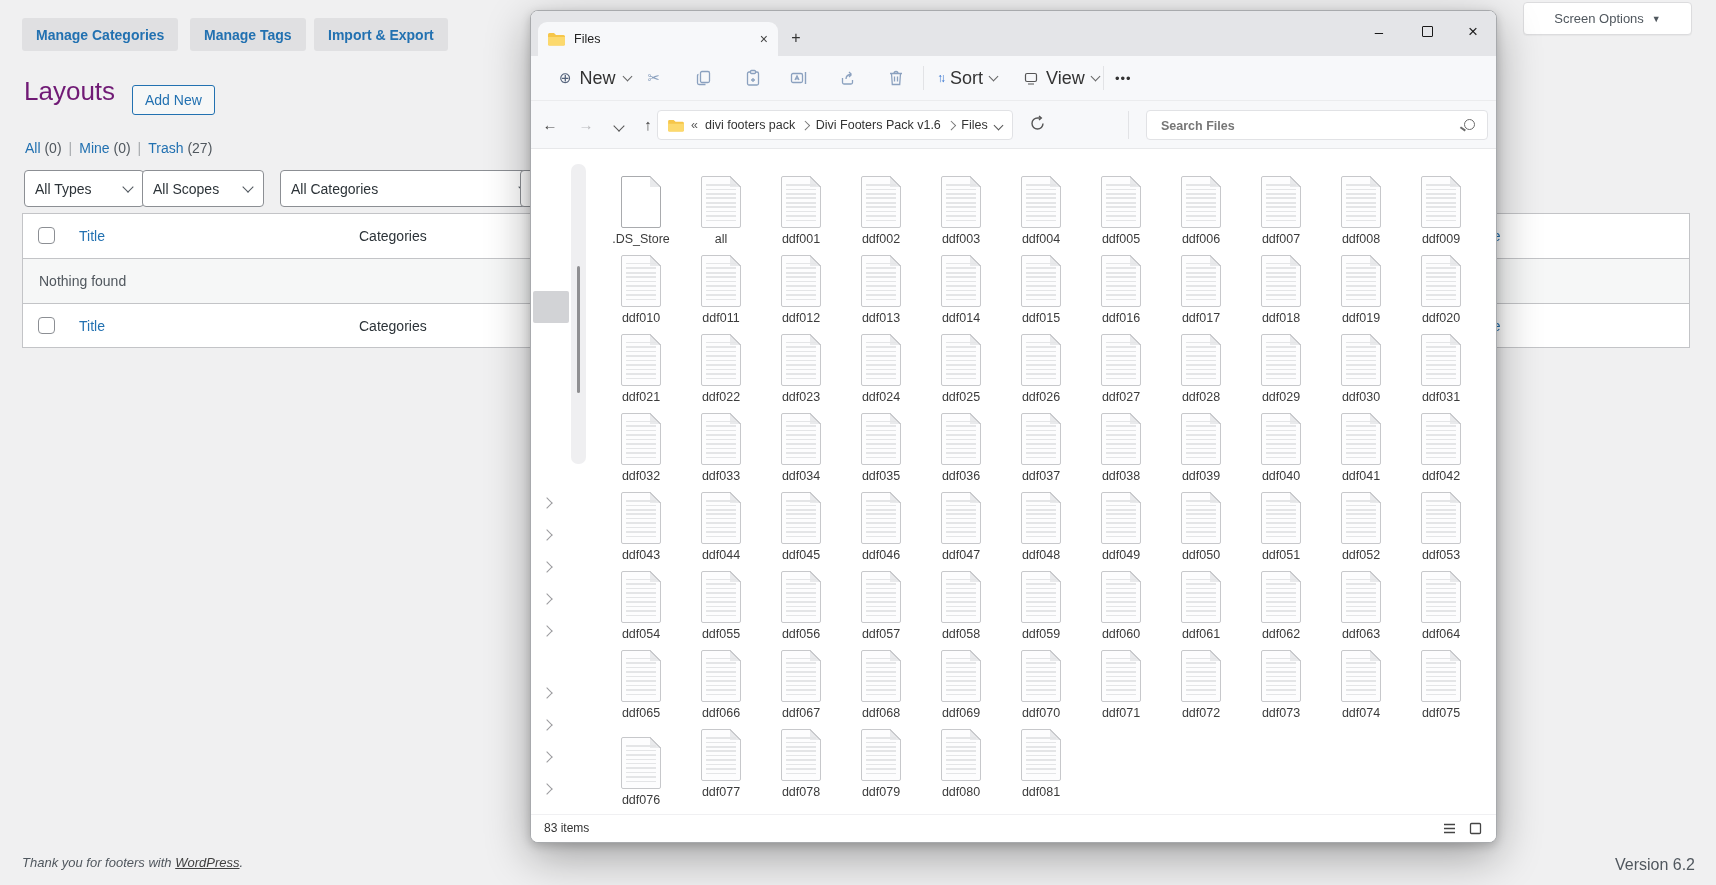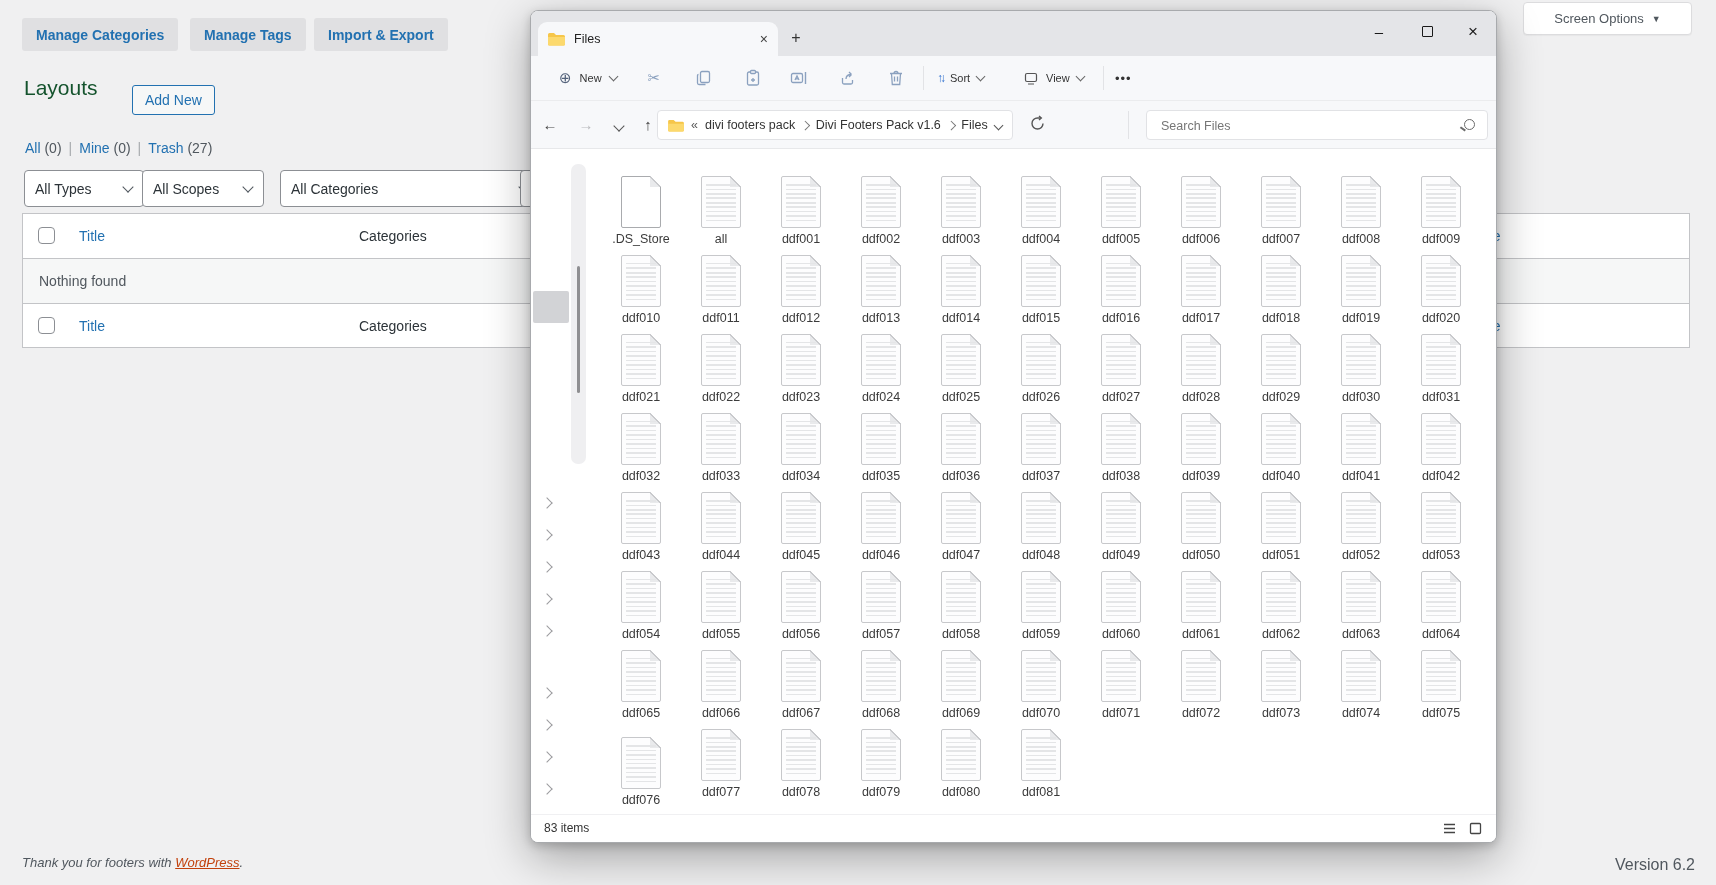--- a/index.html
+++ b/index.html
@@ -3,21 +3,21 @@
 <meta charset="utf-8">
 <style>
   html,body{margin:0;padding:0;}
   body{width:1716px;height:885px;overflow:hidden;background:#f0f0f1;
        font-family:"Liberation Sans","DejaVu Sans",sans-serif;position:relative;}
 
   
   .wp-gray-btn{position:absolute;top:18px;height:33px;background:#e0e0e2;color:#2271b1;
     font-weight:700;font-size:14px;border:none;border-radius:3px;padding:0 14px;cursor:pointer;
     font-family:inherit;display:flex;align-items:center;}
-  .wp-title{position:absolute;left:24px;top:76px;font-size:21px;font-weight:400;color:#14532d;margin:0;}
+  .wp-title{position:absolute;left:24px;top:76px;font-size:26px;font-weight:400;color:#701a75;margin:0;}
   .add-new{position:absolute;left:132px;top:85px;height:30px;padding:0 12px;background:#f6f7f7;
     border:1px solid #2271b1;border-radius:3px;color:#2271b1;font-size:14px;font-family:inherit;cursor:pointer;}
   .views{position:absolute;left:25px;top:140px;font-size:14px;display:flex;gap:7px;align-items:center;}
   .views a{color:#2271b1;text-decoration:none;cursor:pointer;text-align:center;}
   .views .count{color:#50575e;}
   .views .sep{color:#a7aaad;}
   .wpselect{position:absolute;top:170px;height:37px;background:#fff;border:1px solid #8c8f94;border-radius:4px;
     display:flex;align-items:center;font-size:14px;color:#2c3338;padding:0 30px 0 10px;box-sizing:border-box;cursor:pointer;}
   .chev{width:7px;height:7px;border-right:1.8px solid #50575e;border-bottom:1.8px solid #50575e;
     transform:rotate(45deg);display:inline-block;position:absolute;right:11px;top:12px;}
@@ -27,21 +27,21 @@
   .trow.head{top:0;border-bottom:1px solid #c3c4c7;box-sizing:border-box;}
   .trow.empty{top:45px;background:#f6f7f7;border-bottom:1px solid #c3c4c7;box-sizing:border-box;color:#50575e;}
   .trow.foot{top:90px;}
   .cb{position:absolute;left:15px;top:13px;width:17px;height:17px;border:1px solid #8c8f94;border-radius:4px;
     background:#fff;box-sizing:border-box;cursor:pointer;}
   .coltitle{position:absolute;left:56px;color:#2271b1;cursor:pointer;}
   .colcats{position:absolute;left:336px;color:#2c3338;}
   .coldate{position:absolute;left:1448px;color:#2271b1;cursor:pointer;}
   .nfound{position:absolute;left:16px;}
   .wpfoot-left{position:absolute;left:22px;top:855px;font-size:13px;font-style:italic;color:#50575e;}
-  .wpfoot-left a{color:#c2410c;cursor:pointer;}
+  .wpfoot-left a{color:#404040;cursor:pointer;}
   .wpfoot-right{position:absolute;right:21px;top:856px;font-size:16px;color:#50575e;}
   .screen-options{position:absolute;left:1523px;top:2px;width:167px;height:31px;background:#fff;
     border:1px solid #dcdcde;border-radius:4px;display:flex;align-items:center;justify-content:center;
     gap:8px;font-size:13px;color:#50575e;cursor:pointer;box-shadow:0 1px 1px rgba(0,0,0,.04);}
   .so-arrow{font-size:9px;color:#50575e;}
 
   
   .win{position:absolute;left:530px;top:10px;width:967px;height:833px;border-radius:8px;overflow:hidden;
     background:#fff;border:1px solid #a8aaad;box-sizing:border-box;z-index:50;
     box-shadow:0 14px 45px rgba(0,0,0,.33),0 3px 10px rgba(0,0,0,.18);}
@@ -51,21 +51,21 @@
   .tab-label{font-size:12.5px;color:#222;}
   .tabx{margin-left:auto;font-size:14px;color:#444;cursor:pointer;line-height:1;}
   .newtab{position:absolute;left:254px;top:16px;width:22px;height:22px;text-align:center;line-height:22px;
     font-size:16px;color:#333;cursor:pointer;}
   .cap{position:absolute;top:6px;width:32px;height:30px;text-align:center;line-height:30px;font-size:15px;color:#1a1a1a;cursor:pointer;}
   .maxbox{display:inline-block;width:9px;height:9px;border:1.2px solid #1a1a1a;border-radius:1px;}
   .toolbar{position:absolute;left:0;top:45px;width:100%;height:44px;background:#f7f8fa;}
   .newbtn{position:absolute;left:18px;top:8px;height:28px;display:flex;align-items:center;gap:8px;
     padding:0 10px;border-radius:4px;cursor:pointer;}
   .newbtn .oplus{font-size:15px;color:#53627a;}
-  .tlabel{font-size:11px;color:#333;}
+  .tlabel{font-size:18px;color:#333;}
   .tchev{width:6px;height:6px;border-right:1.4px solid #666;border-bottom:1.4px solid #666;
     display:inline-block;transform:rotate(45deg);margin-top:-3px;}
   .tico{position:absolute;top:10px;width:26px;height:24px;display:flex;align-items:center;justify-content:center;cursor:pointer;}
   .scis{font-size:15px;color:#8ba1bf;}
   .tsep{position:absolute;top:10px;width:1px;height:24px;background:#e2e3e6;}
   .sortg,.viewg{position:absolute;top:8px;height:28px;display:flex;align-items:center;gap:7px;cursor:pointer;}
   .sarr{color:#2e6fce;font-size:12px;letter-spacing:-3px;}
   .more{position:absolute;left:584px;top:8px;height:28px;display:flex;align-items:center;
     font-size:13px;color:#333;letter-spacing:1px;cursor:pointer;}
   .addressbar{position:absolute;left:0;top:89px;width:100%;height:49px;background:#f7f8fa;
@@ -80,21 +80,21 @@
   .crumb{cursor:pointer;white-space:nowrap;}
   .cchev{width:5.5px;height:5.5px;border-right:1.4px solid #777;border-top:1.4px solid #777;
     display:inline-block;transform:rotate(45deg);}
   .crumbbox .endchev{margin-left:auto;width:6px;height:6px;border-right:1.4px solid #555;
     border-bottom:1.4px solid #555;transform:rotate(45deg);cursor:pointer;}
   .refresh{position:absolute;left:498px;top:14px;width:22px;height:20px;cursor:pointer;}
   .absep{position:absolute;left:597px;top:10px;width:1px;height:28px;background:#e2e3e6;}
   .searchbox{position:absolute;left:615px;top:9px;width:342px;height:30px;background:#fff;
     border:1px solid #e1e2e5;border-radius:4px;box-sizing:border-box;}
   .searchbox input{position:absolute;left:12px;top:0;width:290px;height:28px;border:none;outline:none;
-    font-size:12.5px;color:#c2410c;font-family:inherit;background:transparent;}
+    font-size:12.5px;color:#c2410c;font-family:inherit;background:transparent;font-weight:bold;}
   .searchbox input::placeholder{color:#767676;}
   .mag{position:absolute;right:12px;top:8px;width:9px;height:9px;border:1.5px solid #6b6b6b;border-radius:50%;}
   .mag::after{content:"";position:absolute;left:-5px;top:8px;width:6px;height:1.5px;background:#6b6b6b;
     transform:rotate(35deg);}
   
   .nblock{position:absolute;left:2px;top:280px;width:36px;height:32px;background:#d2d3d6;border-radius:2px;}
   .ntrack{position:absolute;left:40px;top:153px;width:15px;height:300px;background:#efeff1;border-radius:7px;}
   .nthumb{position:absolute;left:46px;top:255px;width:3px;height:127px;background:#8f8f92;border-radius:2px;cursor:pointer;}
   .nchev{position:absolute;left:12px;width:7px;height:7px;border-top:1.6px solid #9b9b9e;
     border-right:1.6px solid #9b9b9e;transform:rotate(45deg);cursor:pointer;}

